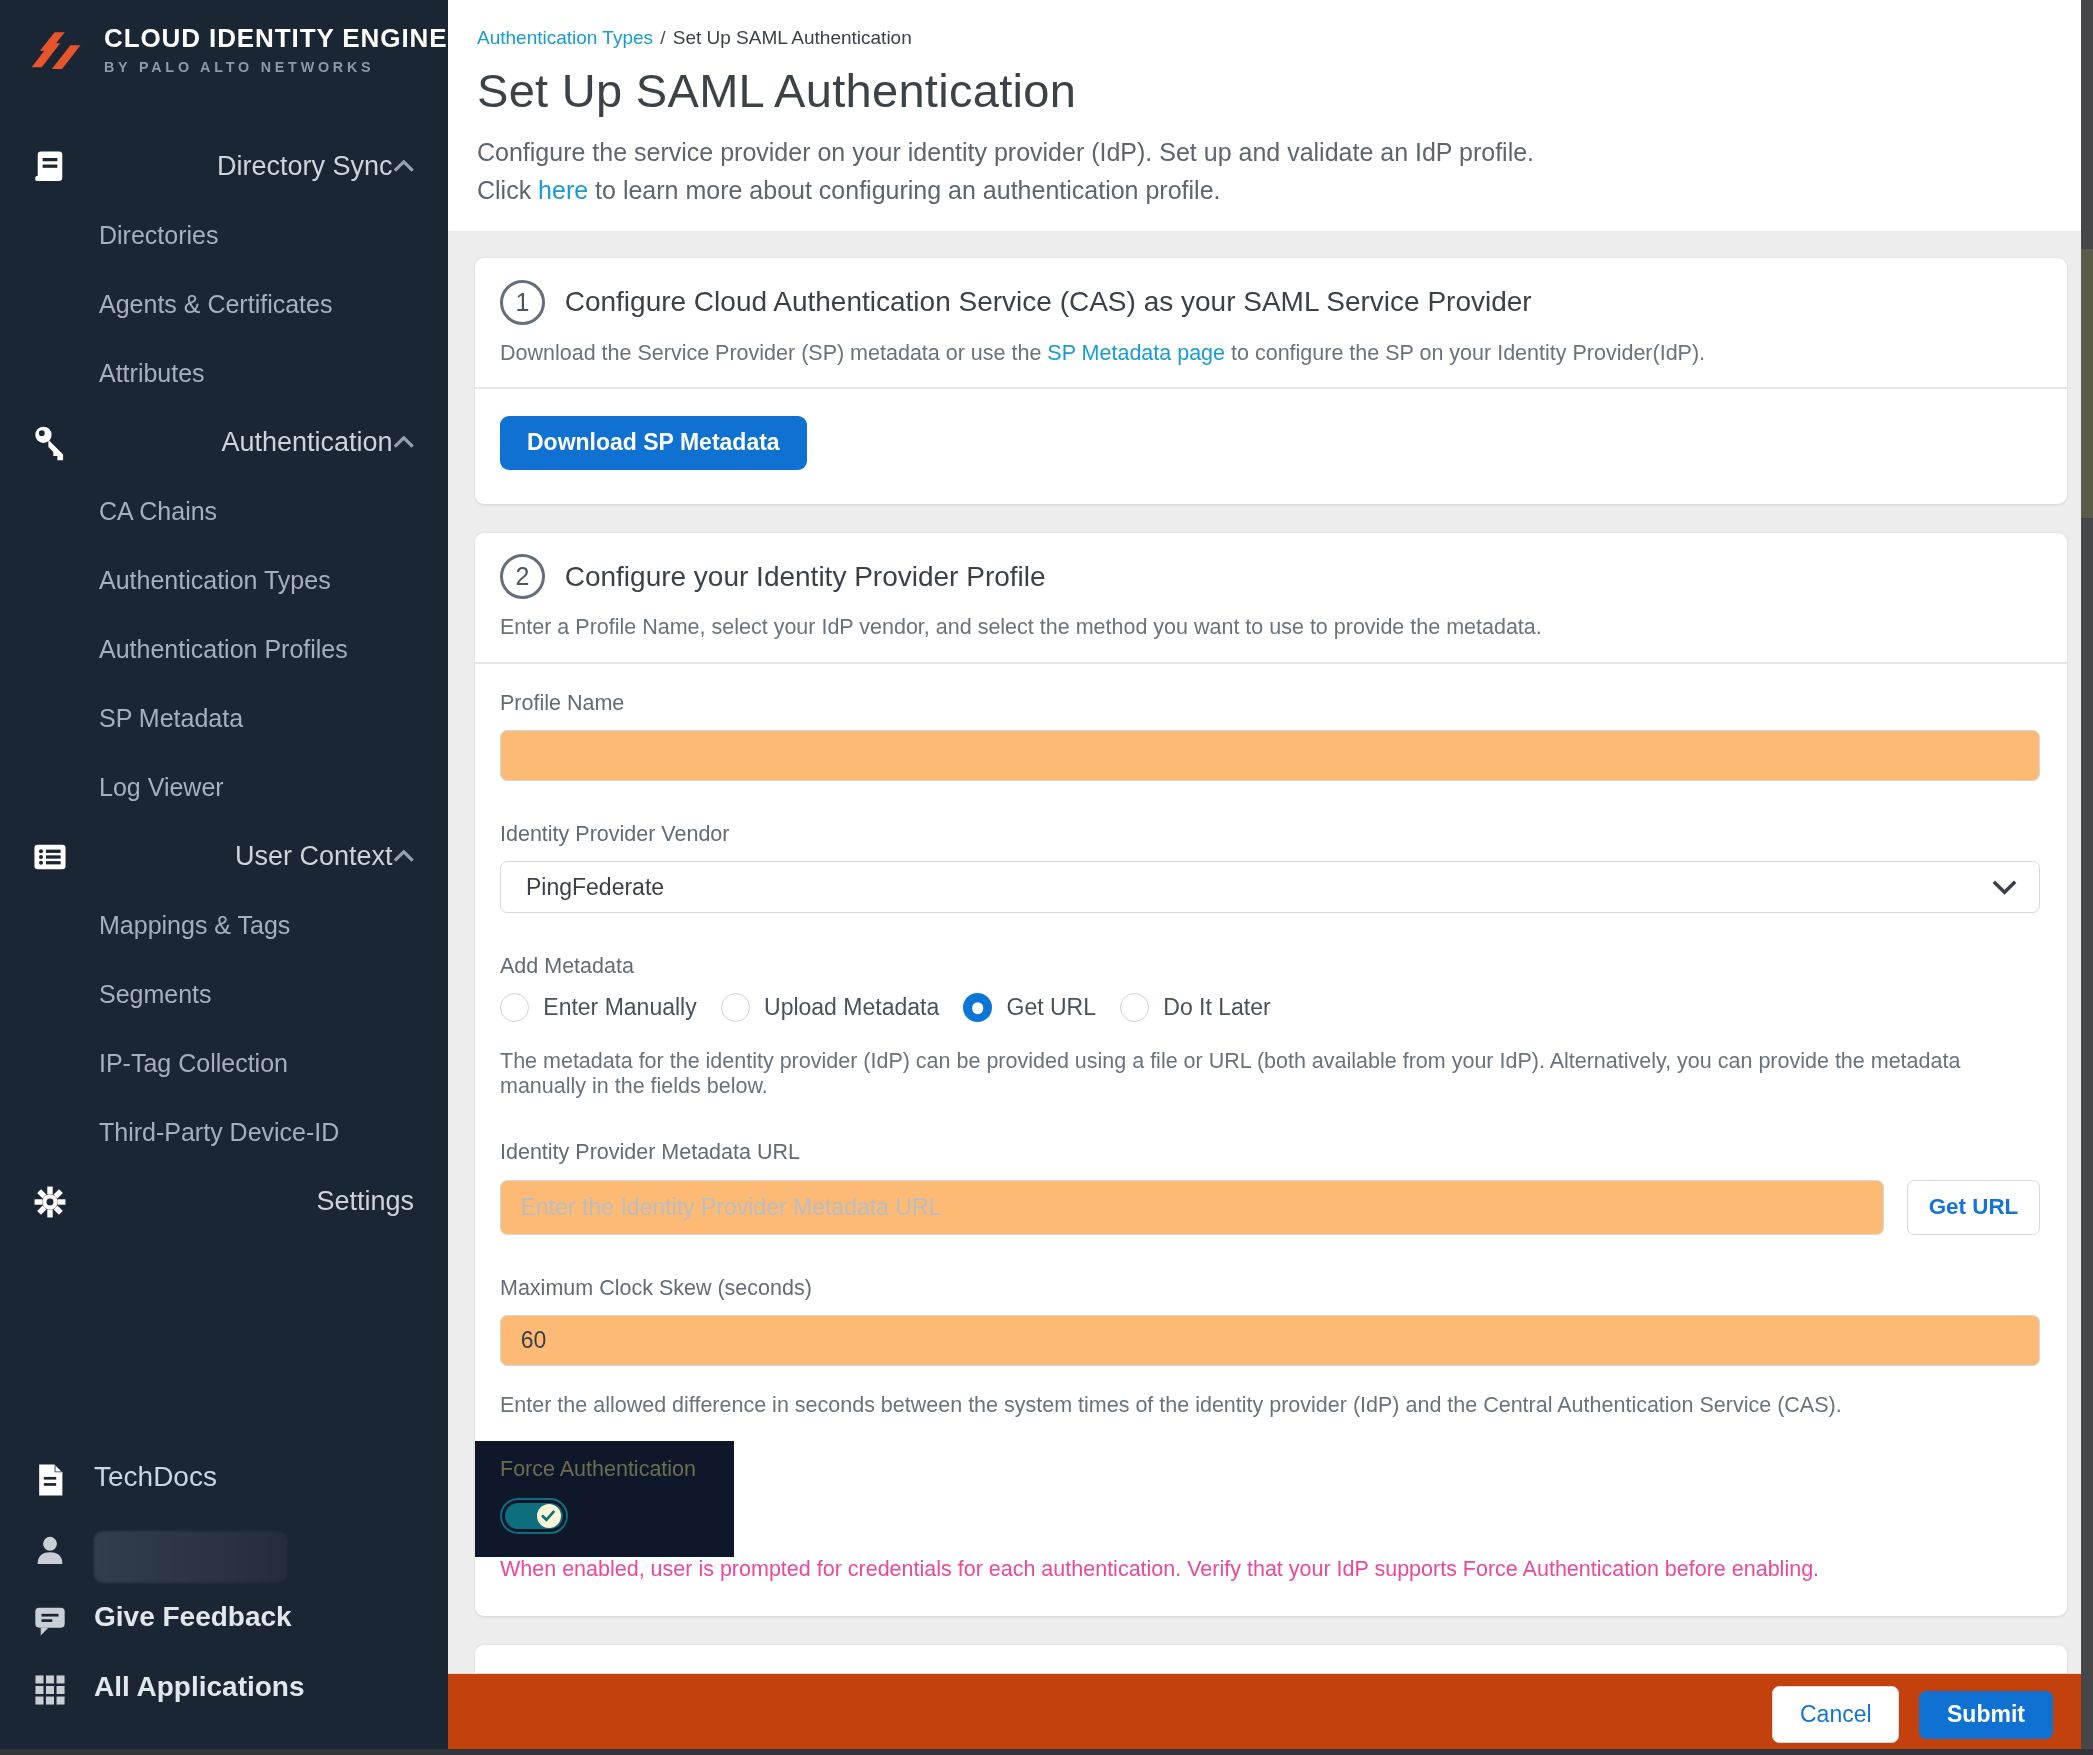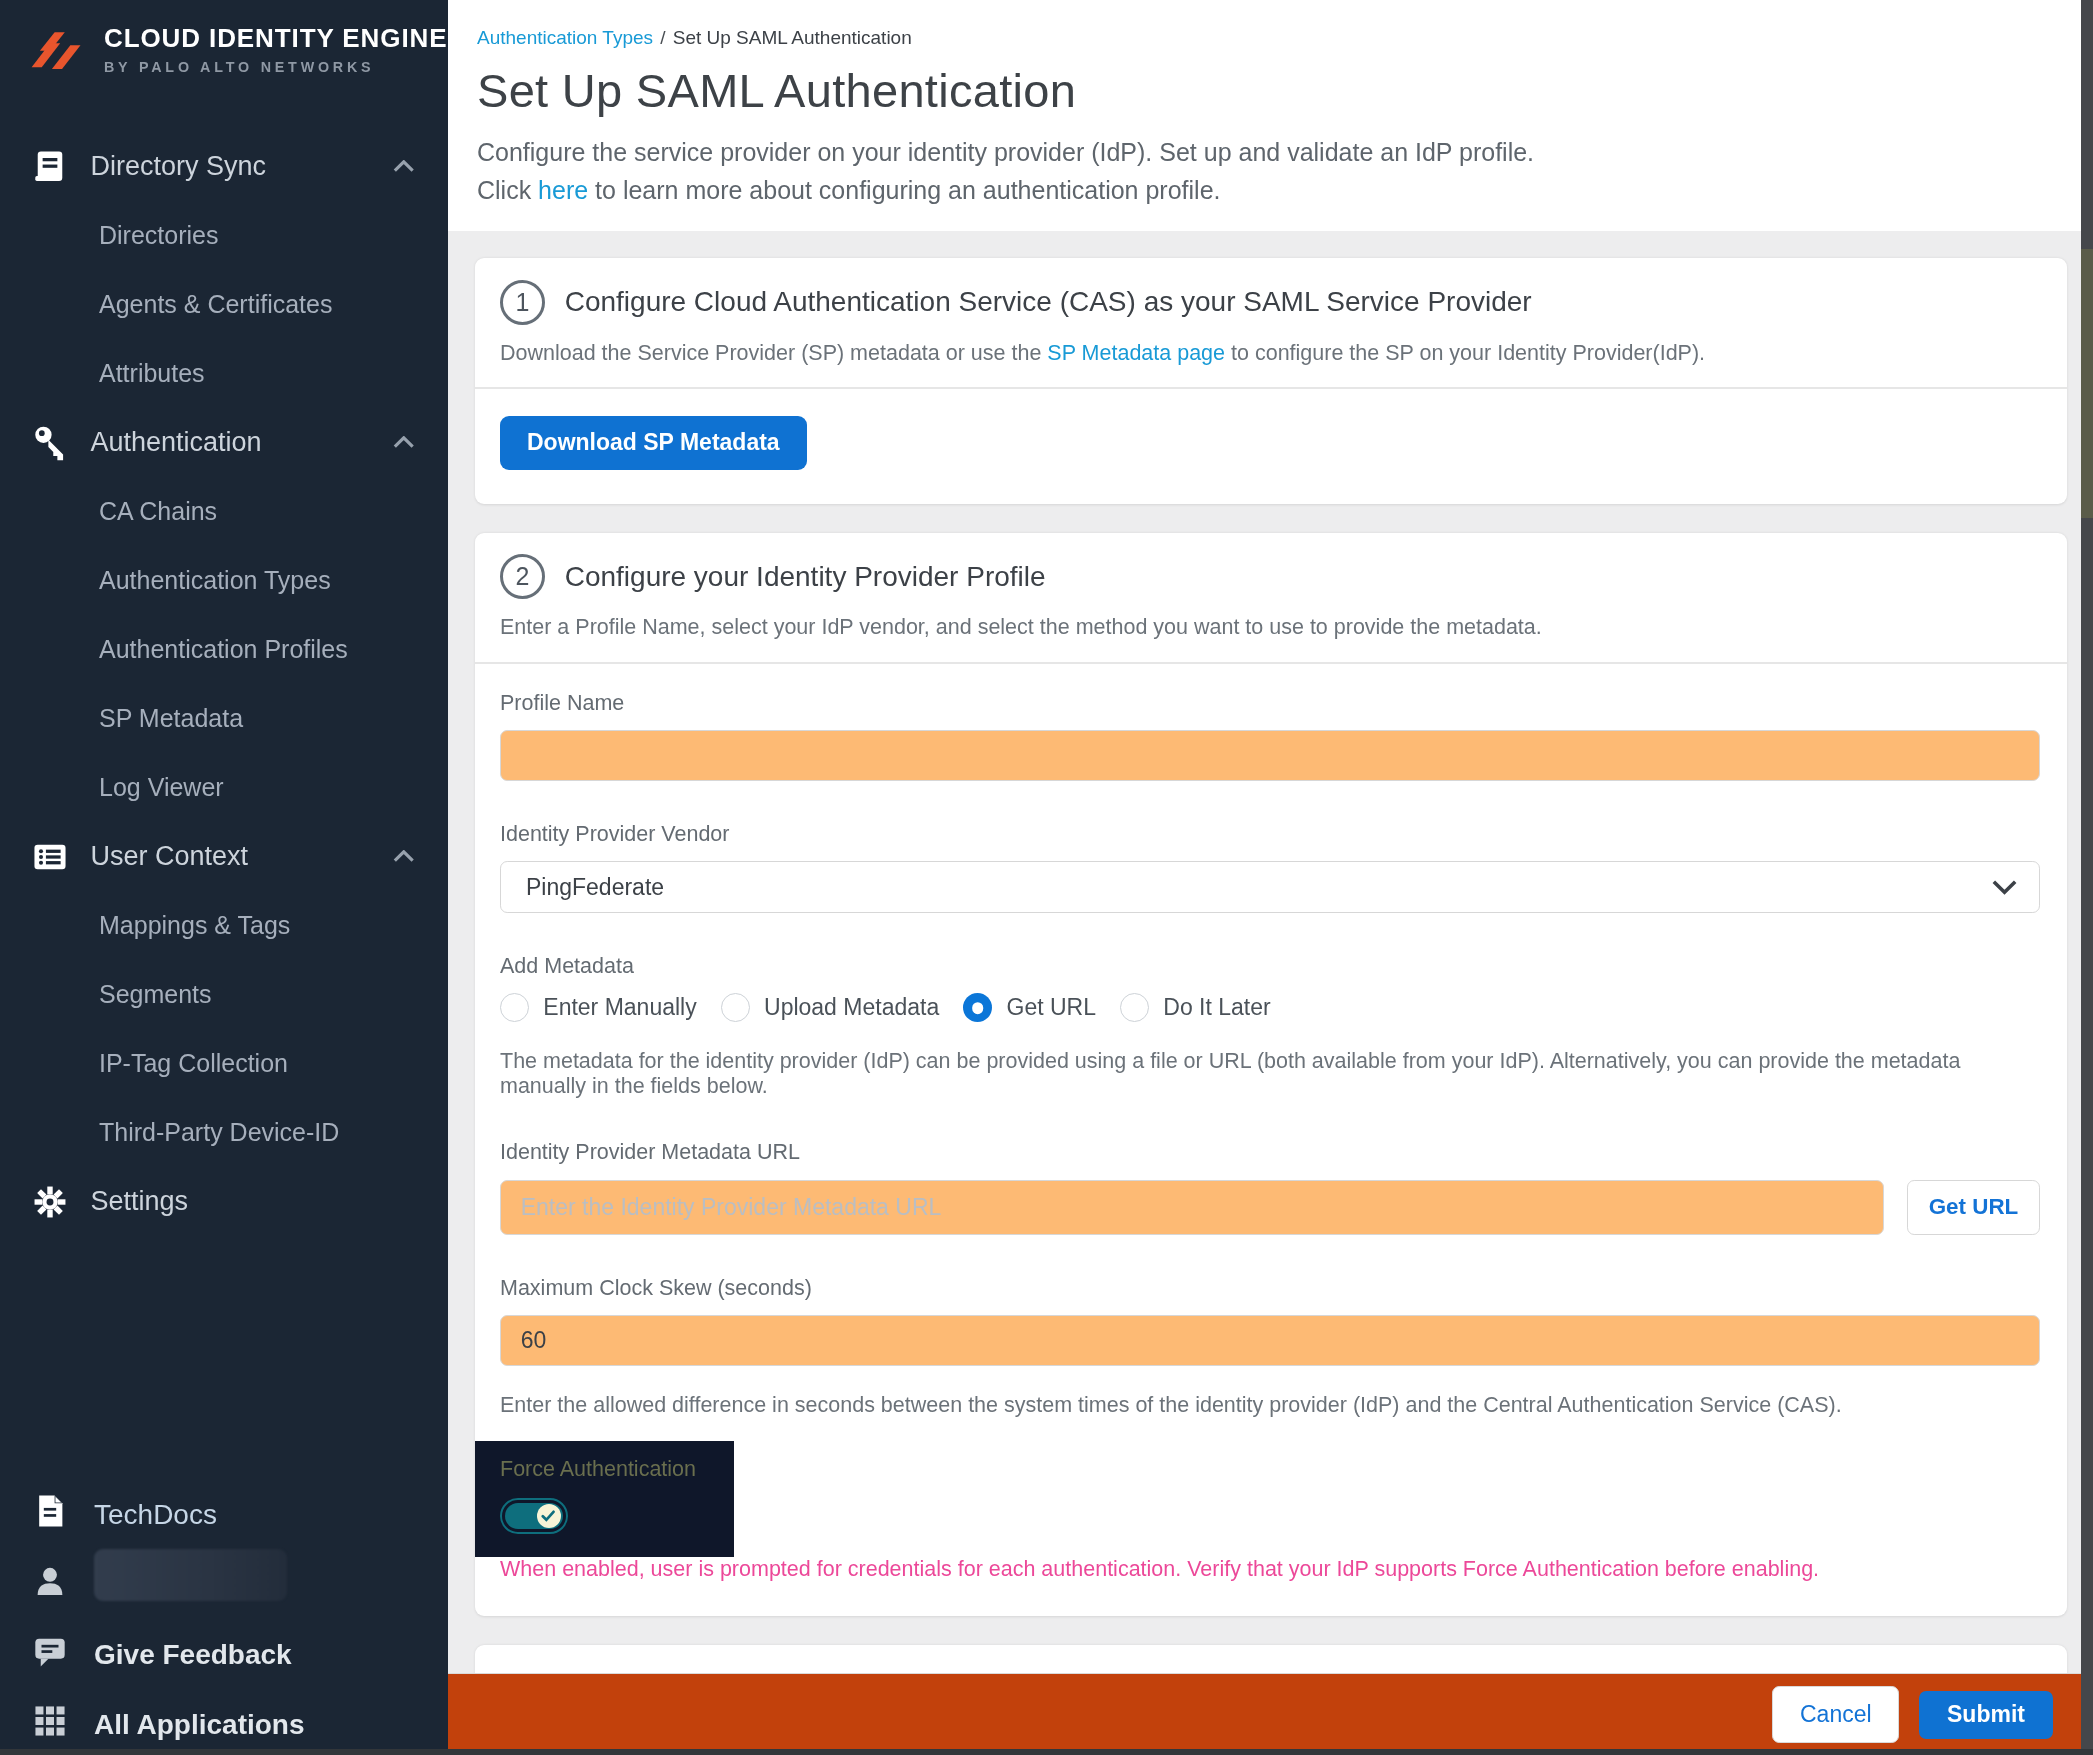--- a/index.html
+++ b/index.html
@@ -21,29 +21,29 @@
   .logo-mark { width:59px; height:59px; flex:0 0 auto; }
   .logo-title { color:#ffffff; font-size:26px; font-weight:bold; letter-spacing:0.9px; white-space:nowrap; }
   .logo-sub { color:#8f98a4; font-size:14.3px; font-weight:bold; letter-spacing:3.8px; margin-top:4.5px; white-space:nowrap; }
 
   .nav { margin-top:50px; }
   .nav-section {
     display:flex; align-items:center; height:69px;
     padding:0 34px 0 30px; cursor:pointer;
   }
   .nav-section .sec-icon { width:39px; height:39px; margin-right:21.5px; display:flex; align-items:center; justify-content:center; flex:0 0 auto; }
-  .nav-section .sec-label { flex:1; font-size:27px; color:#cdd4dc; }
+  .nav-section .sec-label { flex:1; font-size:27px; color:#cdd4dc;text-align:right; }
   .chev-up { width:21.5px; height:12.5px; }
   .nav-item {
     display:flex; align-items:center; height:69px;
     padding-left:99px; font-size:25px; color:#a6afbc; cursor:pointer;
   }
 
   .sidebar-bottom { margin-top:auto; padding-bottom:14.3px; }
-  .bottom-item { display:flex; align-items:flex-end; height:70px; padding-left:30px; gap:25px; cursor:pointer; }
+  .bottom-item { display:flex; align-items:flex-start; height:70px; padding-left:30px; gap:25px; cursor:pointer; }
   .bottom-item .b-icon { width:39px; height:39px; display:flex; align-items:center; justify-content:center; flex:0 0 auto; }
   .techdocs-label { font-size:28px; color:#c6d6e6; }
   .bold-label { font-size:28px; color:#e2e7ec; font-weight:bold; }
   .user-pill {
     width:193px; height:52px; border-radius:9px;
     background:linear-gradient(90deg,#323d4d 0%, #2a3443 60%, #232d3b 100%);
     filter:blur(0.9px);
   }
 
   

